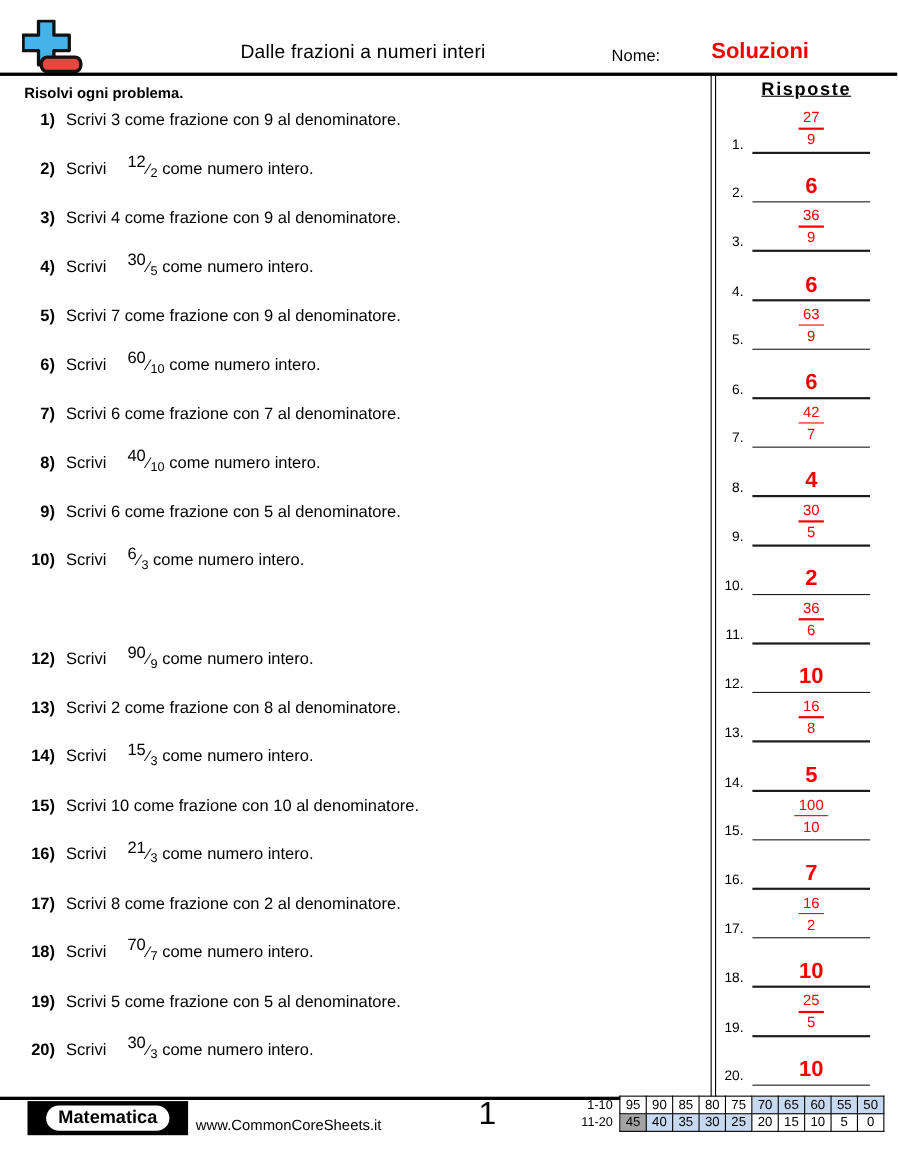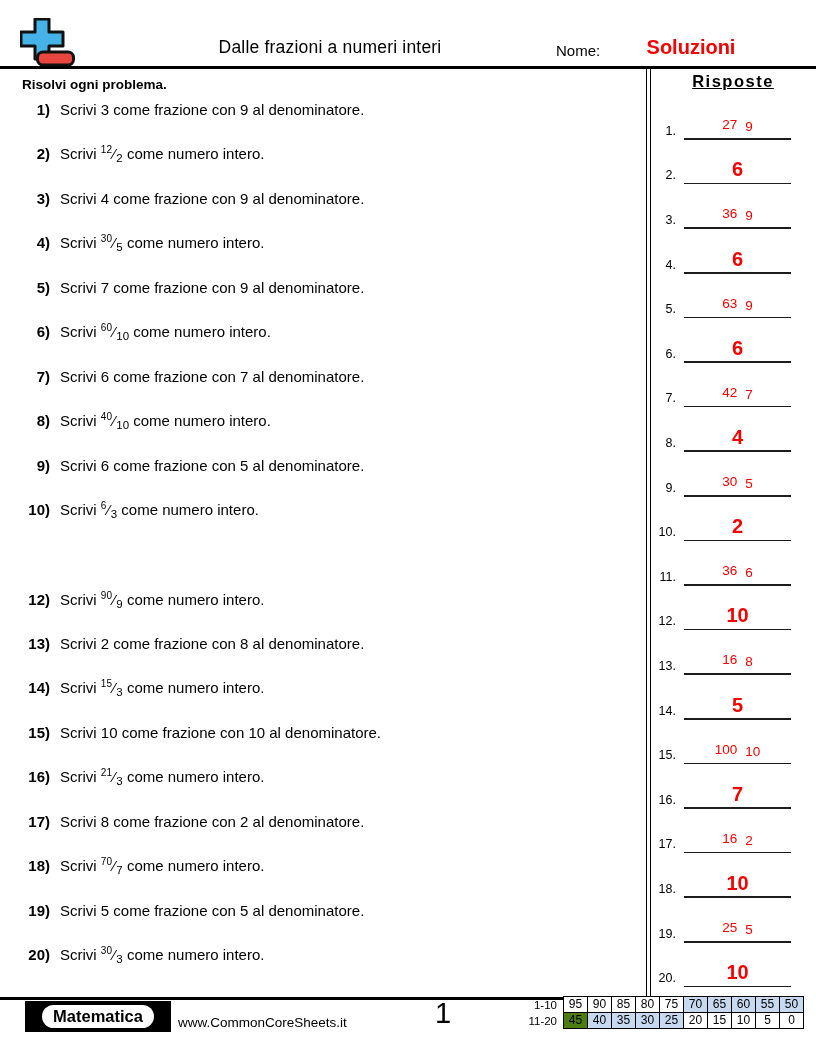--- a/index.html
+++ b/index.html
@@ -19,32 +19,32 @@
   .risposte{position:absolute;left:653px;top:72px;width:160px;text-align:center;
     font-size:16.5px;font-weight:bold;letter-spacing:1.5px;text-decoration:underline;}
   
   .divider{position:absolute;left:646px;top:68px;height:929px;width:3px;
     border-left:1.6px solid #000;border-right:1.6px solid #000;}
   
   .problems{position:absolute;left:10px;top:87px;width:628px;height:905px;}
   .problem-row{position:absolute;left:0;width:100%;height:44.5px;display:flex;align-items:center;}
   .p-num{flex:none;width:40px;text-align:right;font-weight:bold;font-size:15px;}
   .p-text{margin-left:10px;font-size:15px;}
-  .fn{font-size:10px;position:relative;top:-6px;}
+  .fn{font-size:15px;position:relative;top:-6px;margin-left:15px;}
   .fd{font-size:11.5px;position:relative;top:3px;}
   .fslash{font-size:14px;margin:0 1px;}
   
   .answers{position:absolute;left:648px;top:91.8px;width:168px;height:920px;}
   .answer-row{position:absolute;left:0;width:168px;height:48px;}
   .a-num{position:absolute;left:0;width:28px;bottom:2px;text-align:right;font-size:12.5px;}
   .a-line{position:absolute;left:36px;width:107px;bottom:0;height:1.7px;background:#1c1c1c;}
   .a-val{position:absolute;left:36px;width:107px;bottom:5px;display:flex;
     justify-content:center;align-items:flex-end;}
   .a-int{font-size:20px;font-weight:bold;color:var(--red);line-height:1;}
-  .a-frac{display:inline-flex;flex-direction:row;align-items:center;color:var(--red);line-height:1;}
+  .a-frac{display:inline-flex;flex-direction:column;align-items:center;color:var(--red);line-height:1;}
   .fr-n{font-size:13.5px;padding:0 4px 2.5px;}
   .fr-bar{align-self:stretch;height:1.6px;background:var(--red);}
   .fr-d{font-size:13.5px;padding:2.5px 4px 1px;}
   
   .footer-rule{position:absolute;left:0;top:997px;width:564px;height:2.6px;background:#000;}
   .badge{position:absolute;left:25px;top:1001px;width:146px;height:31px;background:#000;
     display:flex;align-items:center;justify-content:center;}
   .badge-pill{background:#fff;border-radius:14px;padding:3px 11px 4px;
     font-weight:bold;font-size:16.5px;line-height:1;}
   .website{position:absolute;left:178px;top:1015px;font-size:13.5px;}
@@ -352,21 +352,21 @@
           <td>85</td>
           <td>80</td>
           <td>75</td>
           <td style="background: rgb(198, 217, 241);">70</td>
           <td style="background: rgb(198, 217, 241);">65</td>
           <td style="background: rgb(198, 217, 241);">60</td>
           <td style="background: rgb(198, 217, 241);">55</td>
           <td style="background: rgb(198, 217, 241);">50</td>
         </tr>
         <tr>
-          <td style="background: #4d7c0f;">45</td>
+          <td style="background: #a3a3a3;">45</td>
           <td style="background: rgb(198, 217, 241);">40</td>
           <td style="background: rgb(198, 217, 241);">35</td>
           <td style="background: rgb(198, 217, 241);">30</td>
           <td style="background: rgb(198, 217, 241);">25</td>
           <td>20</td>
           <td>15</td>
           <td>10</td>
           <td>5</td>
           <td>0</td>
         </tr>

